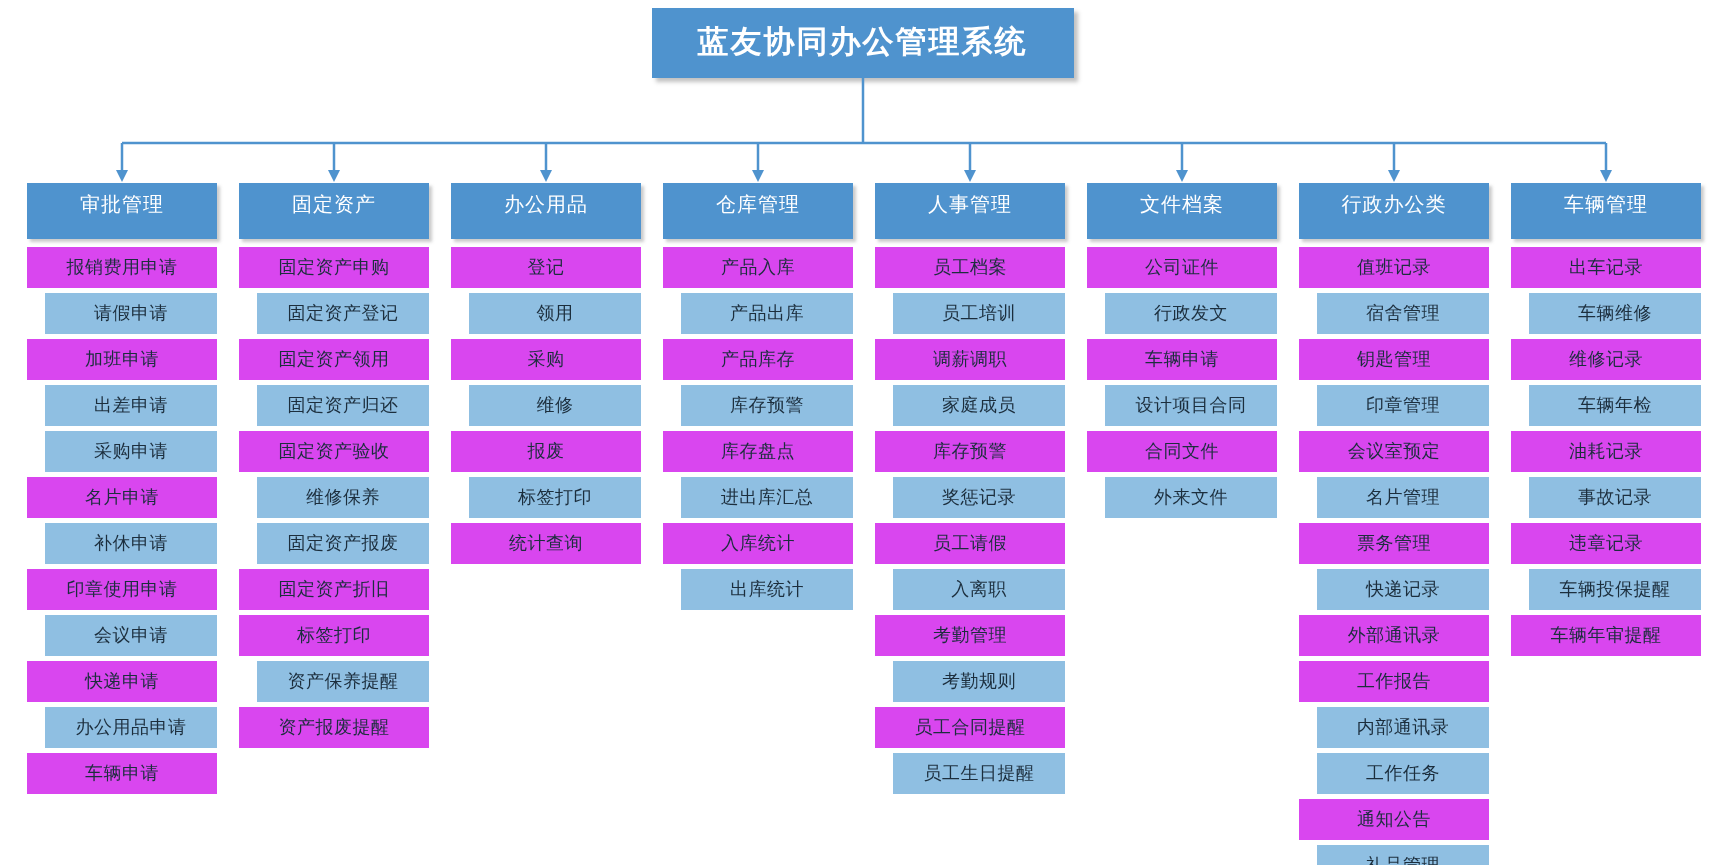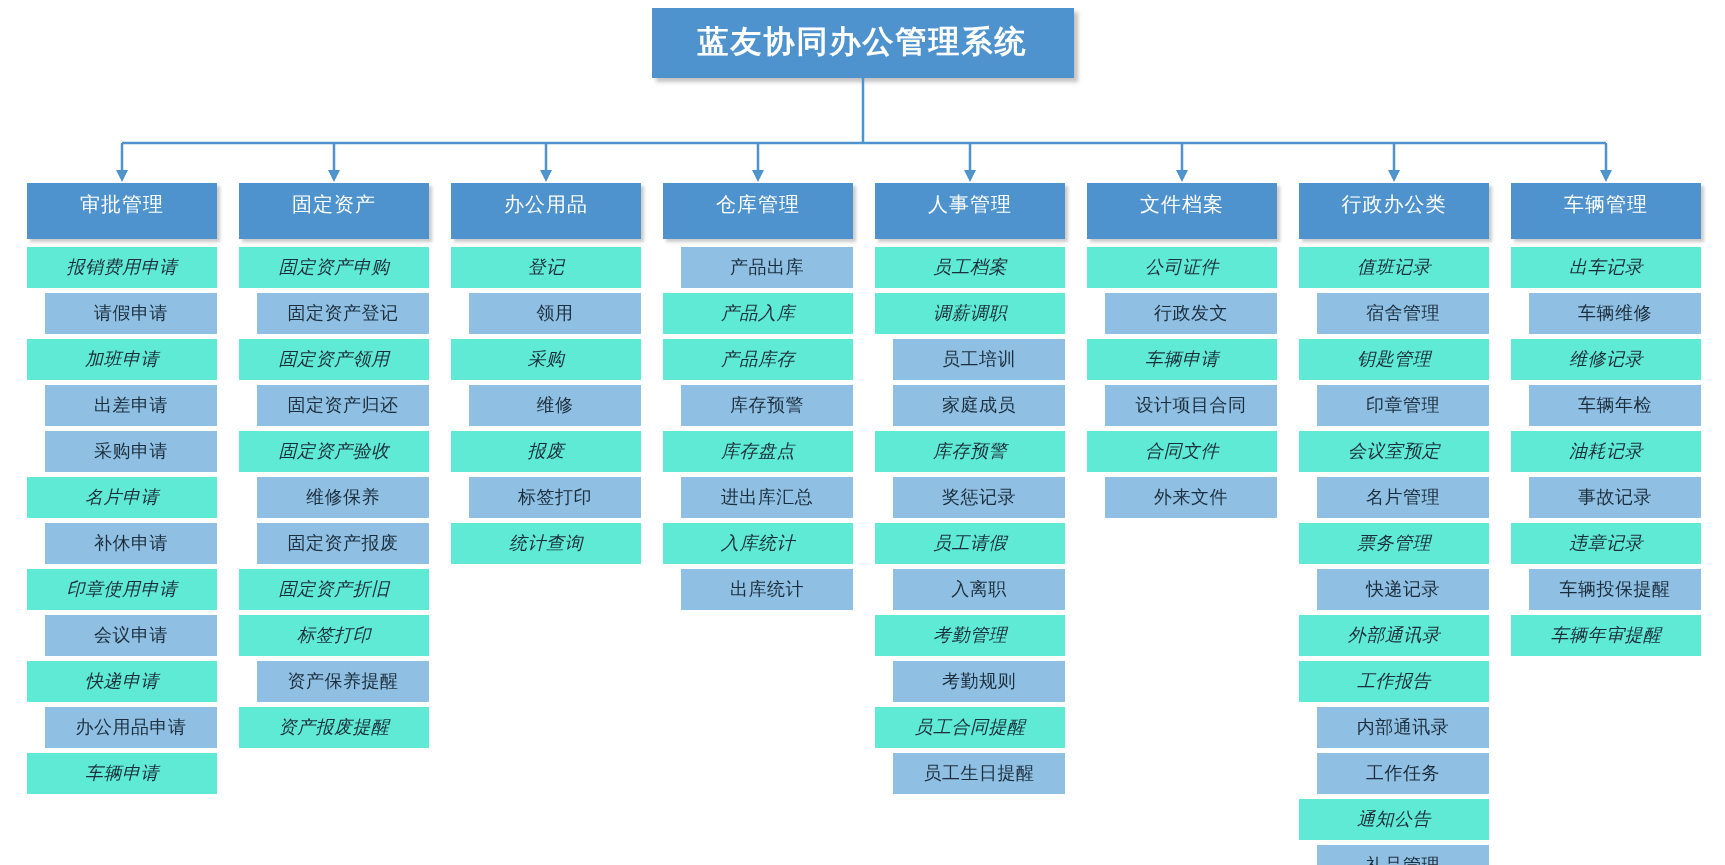--- a/index.html
+++ b/index.html
@@ -89,21 +89,21 @@
   .col-item {
     color: #1c2e3d;
     font-size: 18px;
     text-align: center;
     padding: 8px 2px 9px 2px;
     margin-bottom: 5px;
     letter-spacing: 0.5px;
     white-space: nowrap;
     overflow: hidden;
   }
-  .col-item.light { background: #5eead4; font-style: italic; }
+  .col-item.light { background: #d946ef; }
   .col-item.dark  { background: #8fbfe2; margin-left: 18px; }
 </style>
 </head>
 <body>
 
 <div id="diagram-root">
 
   <div class="root-wrap">
     <div class="root-box">蓝友协同办公管理系统</div>
   </div>
@@ -164,34 +164,34 @@
         <div class="col-item light">登记</div>
         <div class="col-item dark">领用</div>
         <div class="col-item light">采购</div>
         <div class="col-item dark">维修</div>
         <div class="col-item light">报废</div>
         <div class="col-item dark">标签打印</div>
         <div class="col-item light">统计查询</div>
       </div>
       <div class="column">
         <div class="col-header">仓库管理</div>
+        <div class="col-item light">产品入库</div>
         <div class="col-item dark">产品出库</div>
-        <div class="col-item light">产品入库</div>
         <div class="col-item light">产品库存</div>
         <div class="col-item dark">库存预警</div>
         <div class="col-item light">库存盘点</div>
         <div class="col-item dark">进出库汇总</div>
         <div class="col-item light">入库统计</div>
         <div class="col-item dark">出库统计</div>
       </div>
       <div class="column">
         <div class="col-header">人事管理</div>
         <div class="col-item light">员工档案</div>
+        <div class="col-item dark">员工培训</div>
         <div class="col-item light">调薪调职</div>
-        <div class="col-item dark">员工培训</div>
         <div class="col-item dark">家庭成员</div>
         <div class="col-item light">库存预警</div>
         <div class="col-item dark">奖惩记录</div>
         <div class="col-item light">员工请假</div>
         <div class="col-item dark">入离职</div>
         <div class="col-item light">考勤管理</div>
         <div class="col-item dark">考勤规则</div>
         <div class="col-item light">员工合同提醒</div>
         <div class="col-item dark">员工生日提醒</div>
       </div>

